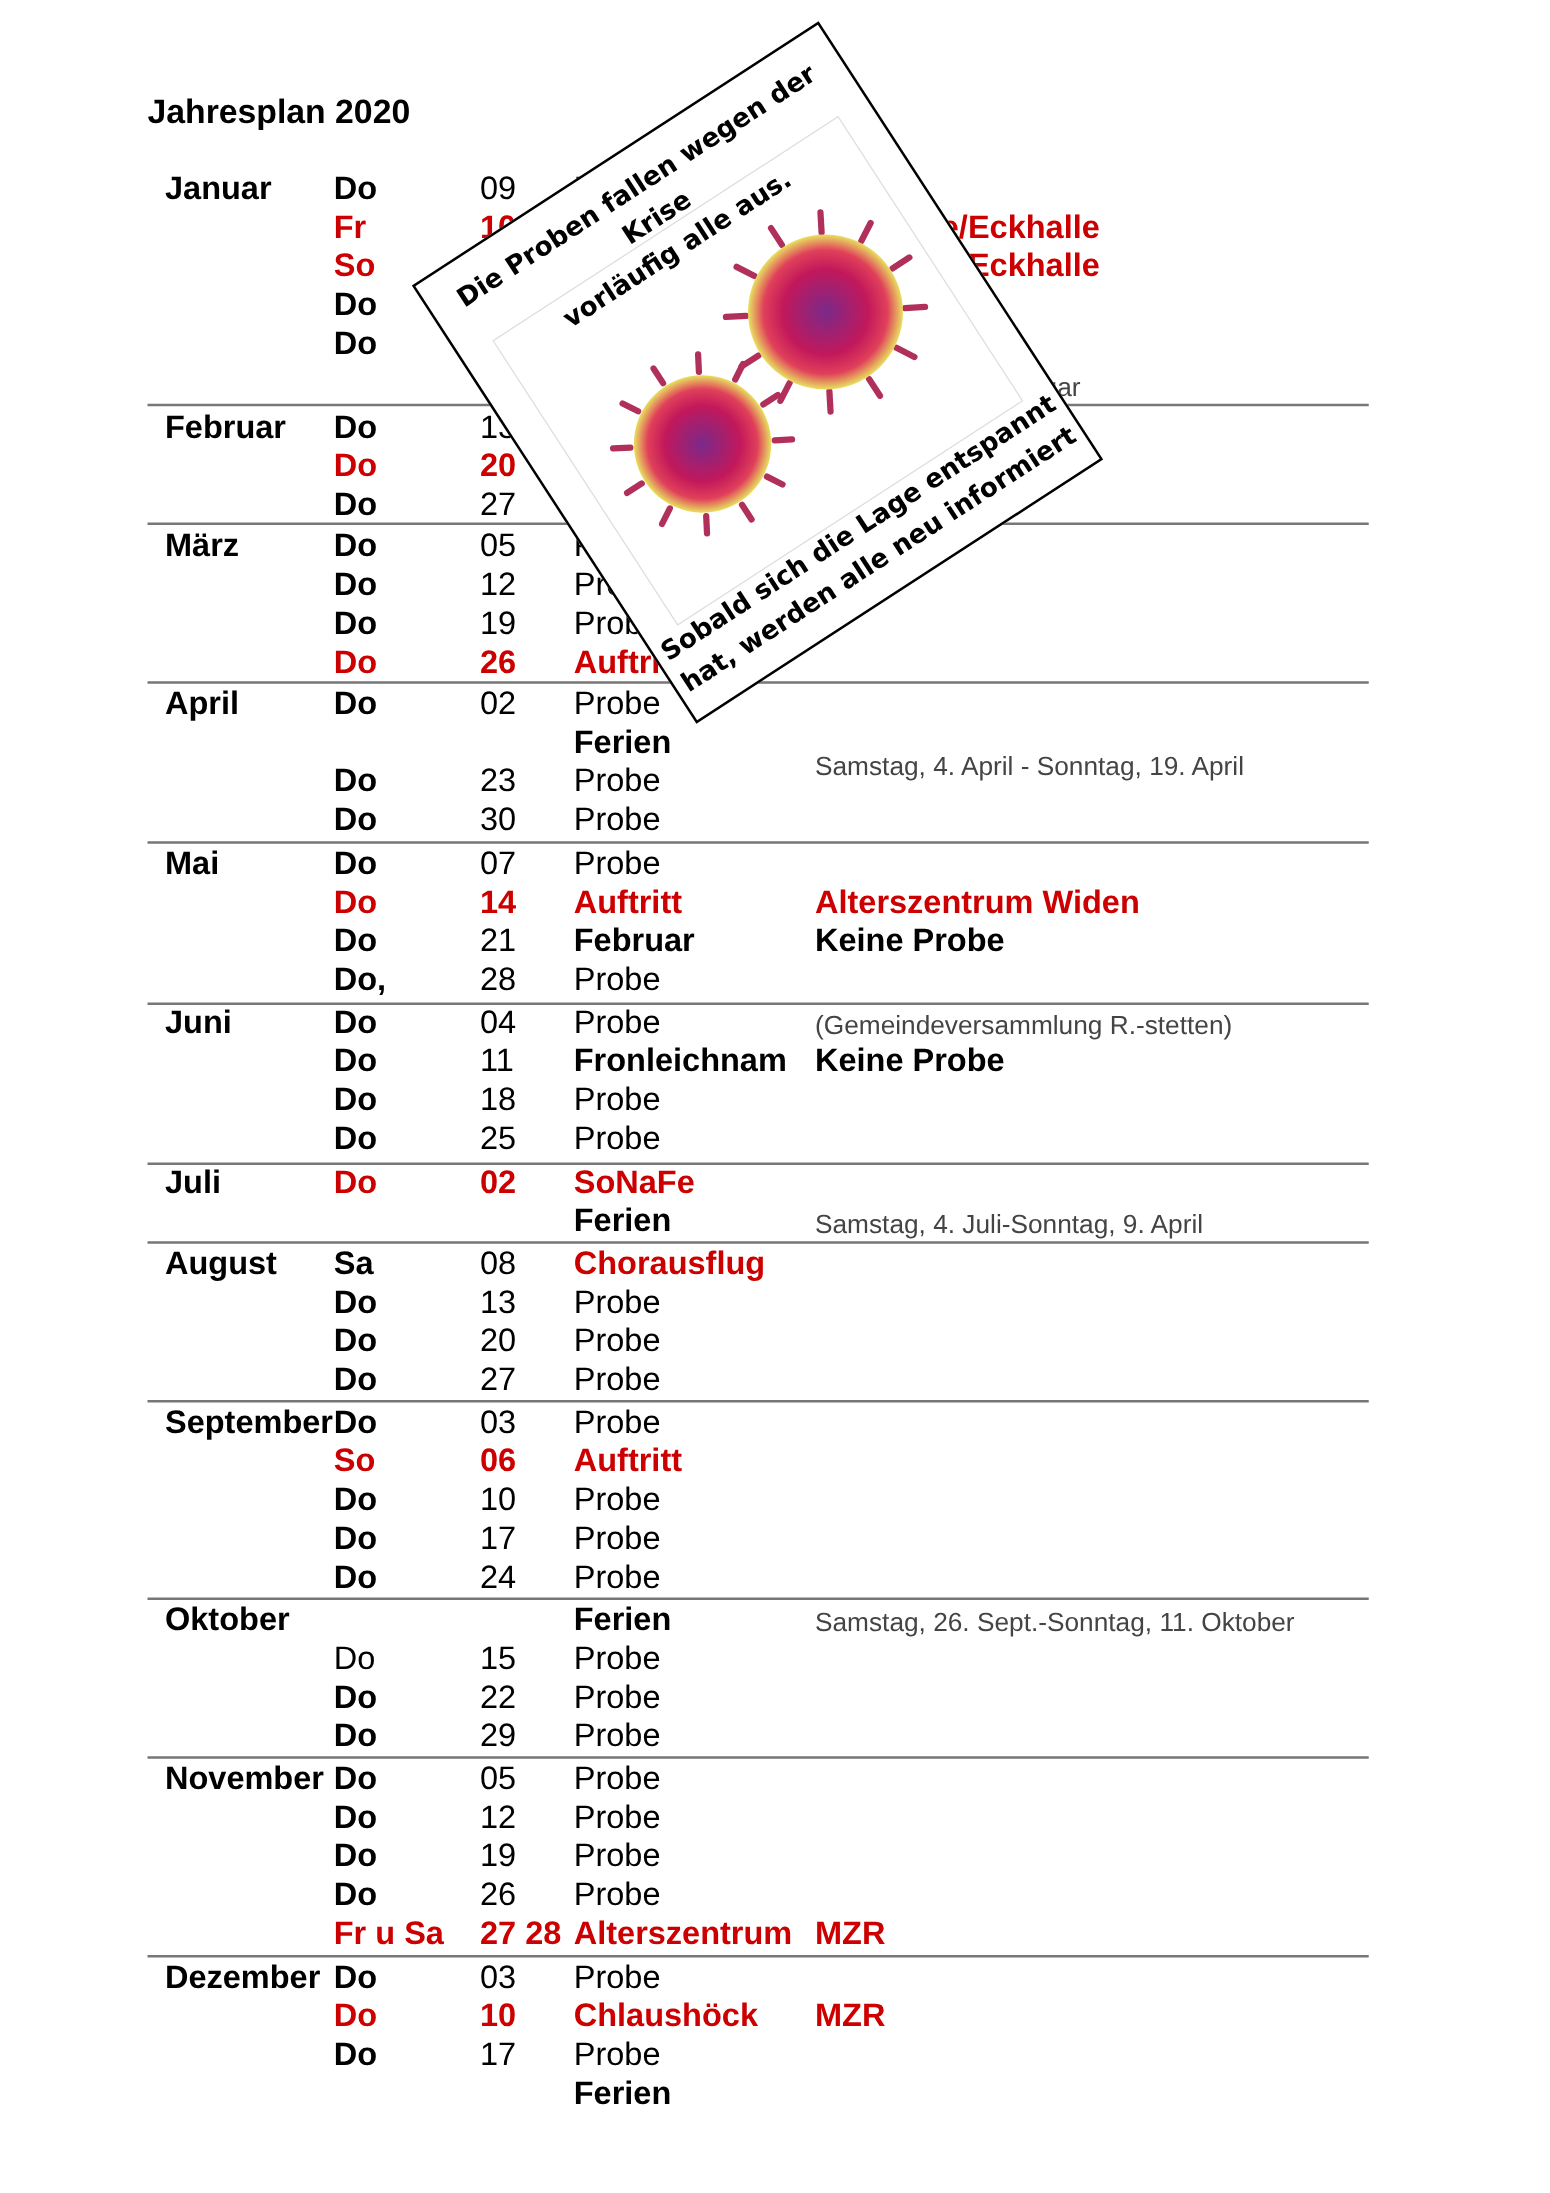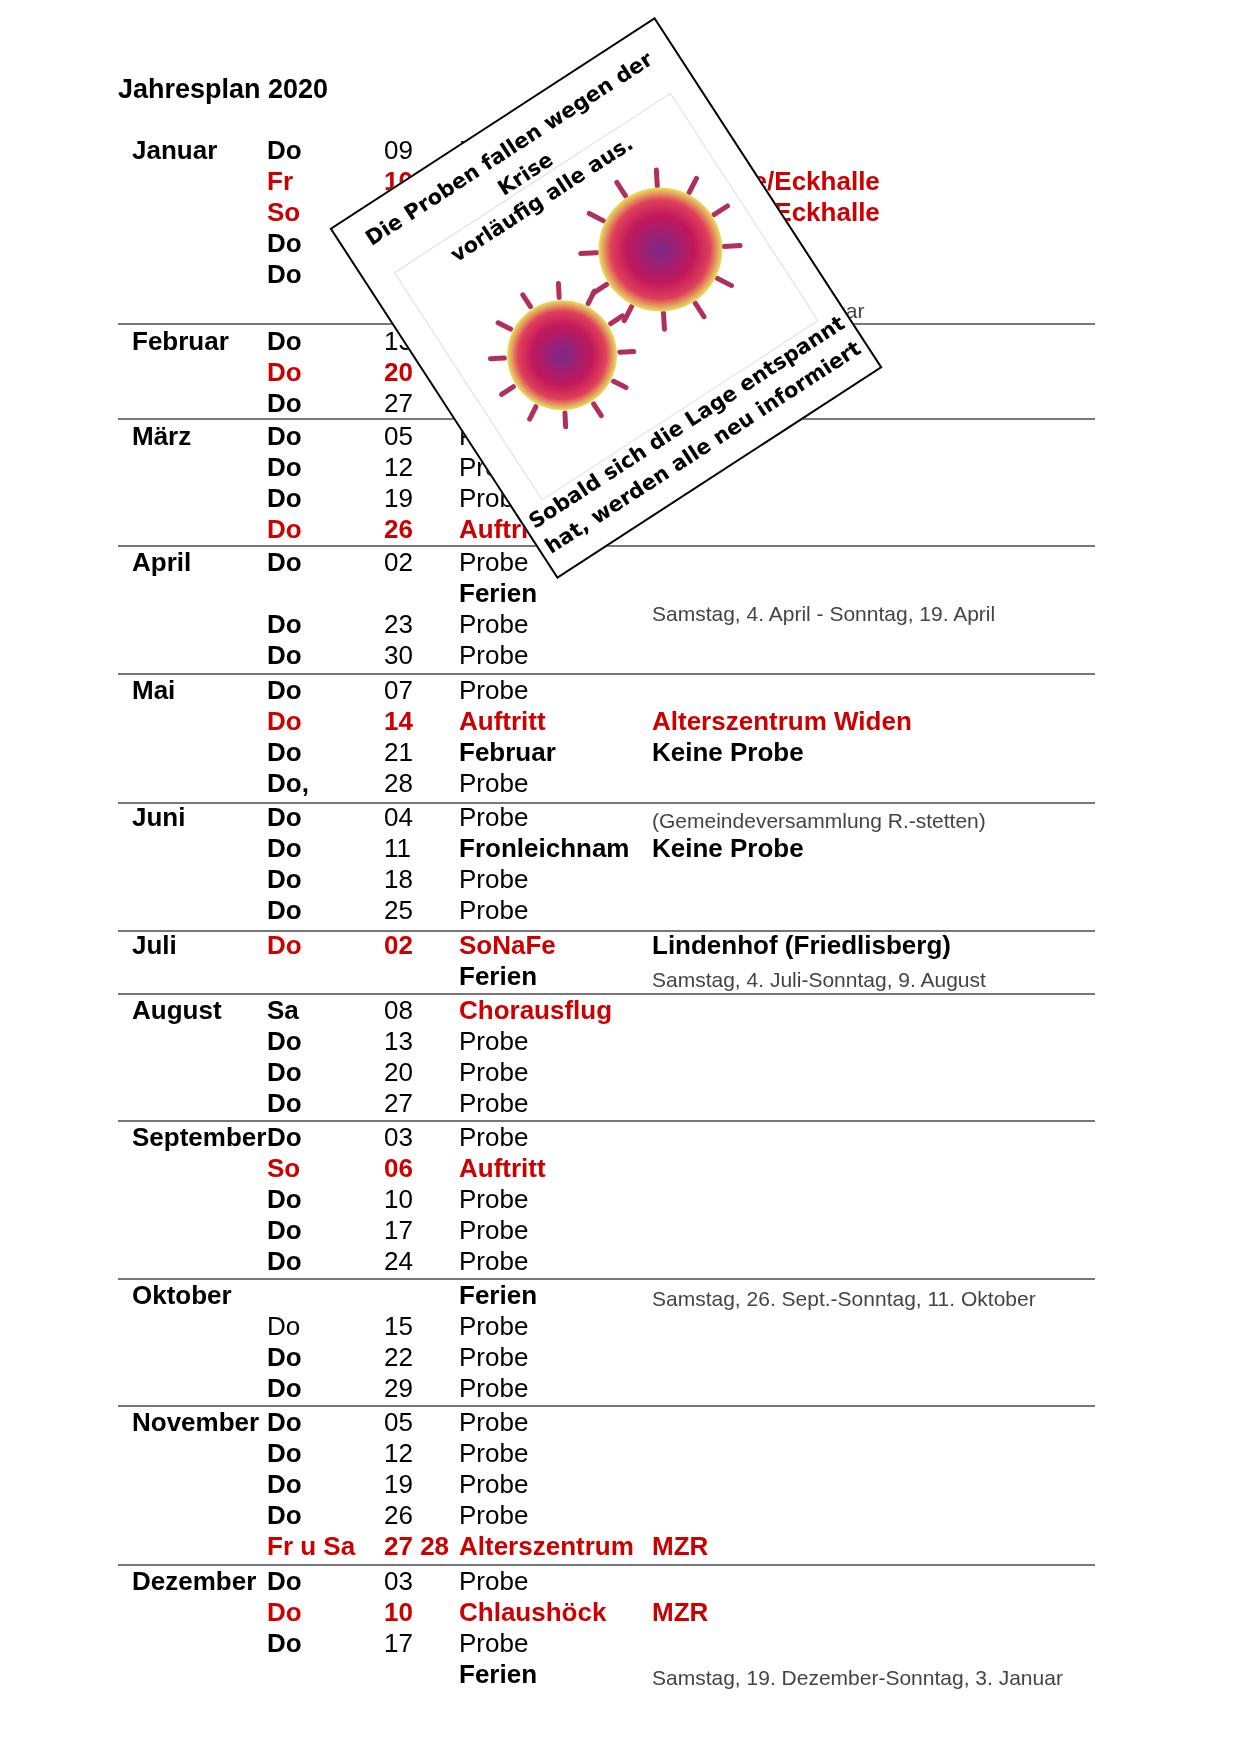--- a/index.html
+++ b/index.html
@@ -167,27 +167,26 @@
     <div class="row" style="top: 895px;">
       <span class="c-day">Do</span>
       <span class="c-date">25</span>
       <span class="c-event">Probe</span>
     </div>
     <div class="row" style="top: 930px;">
       <span class="c-month">Juli</span>
       <span class="c-day red">Do</span>
       <span class="c-date red">02</span>
       <span class="c-event red">SoNaFe</span>
-      <span class="c-note b">Lindenhof (Friedlisberg)</span>
     </div>
     <div class="row" style="top: 961px;">
       <span class="c-day"></span>
       <span class="c-date"></span>
       <span class="c-event b">Ferien</span>
-      <span class="c-note grey" style="top: 3px;">Samstag, 4. Juli-Sonntag, 9. August</span>
+      <span class="c-note grey" style="top: 3px;">Samstag, 4. Juli-Sonntag, 9. April</span>
     </div>
     <div class="row" style="top: 995px;">
       <span class="c-month">August</span>
       <span class="c-day">Sa</span>
       <span class="c-date">08</span>
       <span class="c-event red">Chorausflug</span>
     </div>
     <div class="row" style="top: 1026px;">
       <span class="c-day">Do</span>
       <span class="c-date">13</span>
@@ -292,21 +291,20 @@
     </div>
     <div class="row" style="top: 1628px;">
       <span class="c-day">Do</span>
       <span class="c-date">17</span>
       <span class="c-event">Probe</span>
     </div>
     <div class="row" style="top: 1659px;">
       <span class="c-day"></span>
       <span class="c-date"></span>
       <span class="c-event b">Ferien</span>
-      <span class="c-note grey" style="top: 3px;">Samstag, 19. Dezember-Sonntag, 3. Januar</span>
     </div>
     <div class="divider" style="top: 323px;"></div>
     <div class="divider" style="top: 418px;"></div>
     <div class="divider" style="top: 545px;"></div>
     <div class="divider" style="top: 673px;"></div>
     <div class="divider" style="top: 802px;"></div>
     <div class="divider" style="top: 930px;"></div>
     <div class="divider" style="top: 993px;"></div>
     <div class="divider" style="top: 1120px;"></div>
     <div class="divider" style="top: 1278px;"></div>

